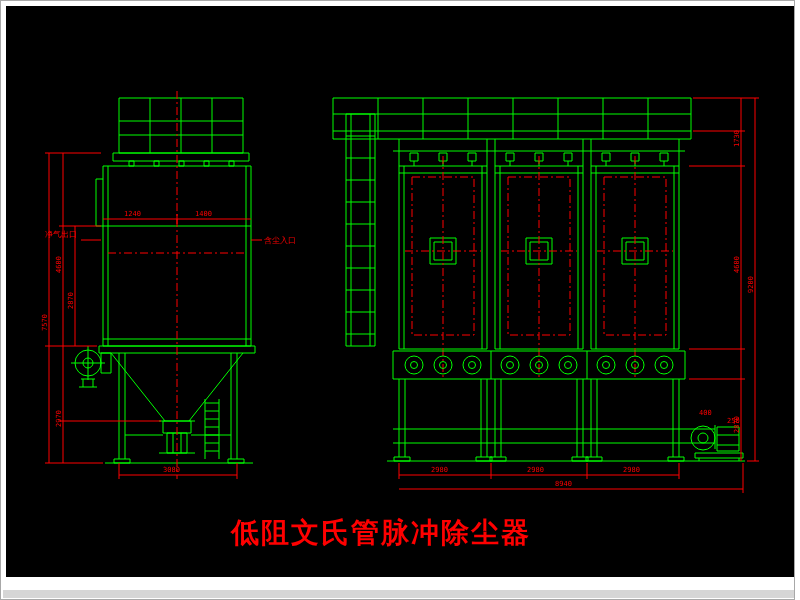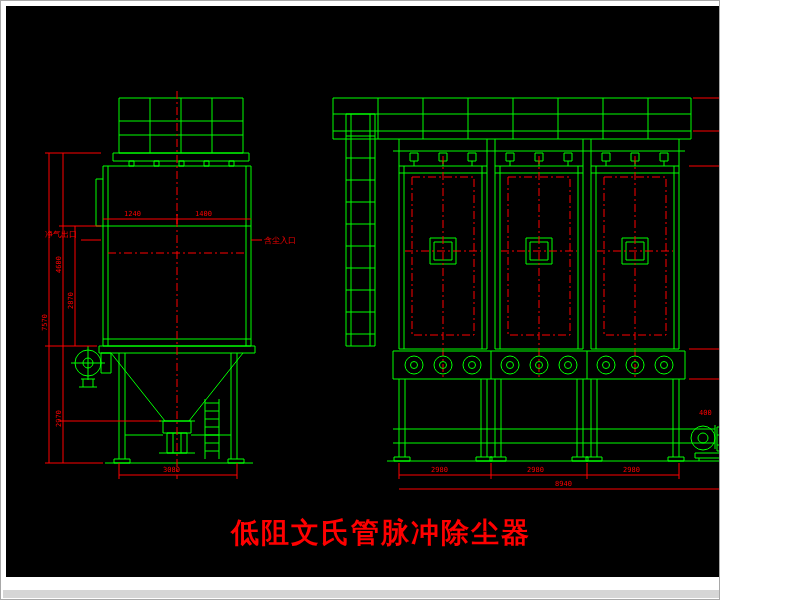--- a/index.html
+++ b/index.html
@@ -1,16 +1,16 @@
 <!DOCTYPE html>
 <html><head>
 <meta charset="utf-8">
 <style>
   html,body{margin:0;padding:0;background:#ffffff;}
-  .stage{position:relative;width:720px;height:600px;background:#4d7c0f;
+  .stage{position:relative;width:795px;height:600px;background:#4d7c0f;
          border:1px solid #a8a8a8;box-sizing:border-box;overflow:hidden;
          font-family:"DejaVu Sans",sans-serif;}
   svg{display:block;}
   .g{stroke:#00ff00;fill:none;stroke-width:1;}
   .r{stroke:#ff0000;fill:none;stroke-width:1;}
   .rd{stroke:#ff0000;fill:none;stroke-width:1;stroke-dasharray:8 3 2 3;}
   text.dim{fill:#ff0000;stroke:none;font:7px "DejaVu Sans Mono",monospace;}
   text.lbl{fill:#ff0000;stroke:none;font:8px "DejaVu Sans",sans-serif;}
   text.title{fill:#ff0000;stroke:none;font-family:"DejaVu Serif","DejaVu Sans",serif;
              font-size:28px;font-weight:bold;letter-spacing:2px;}

